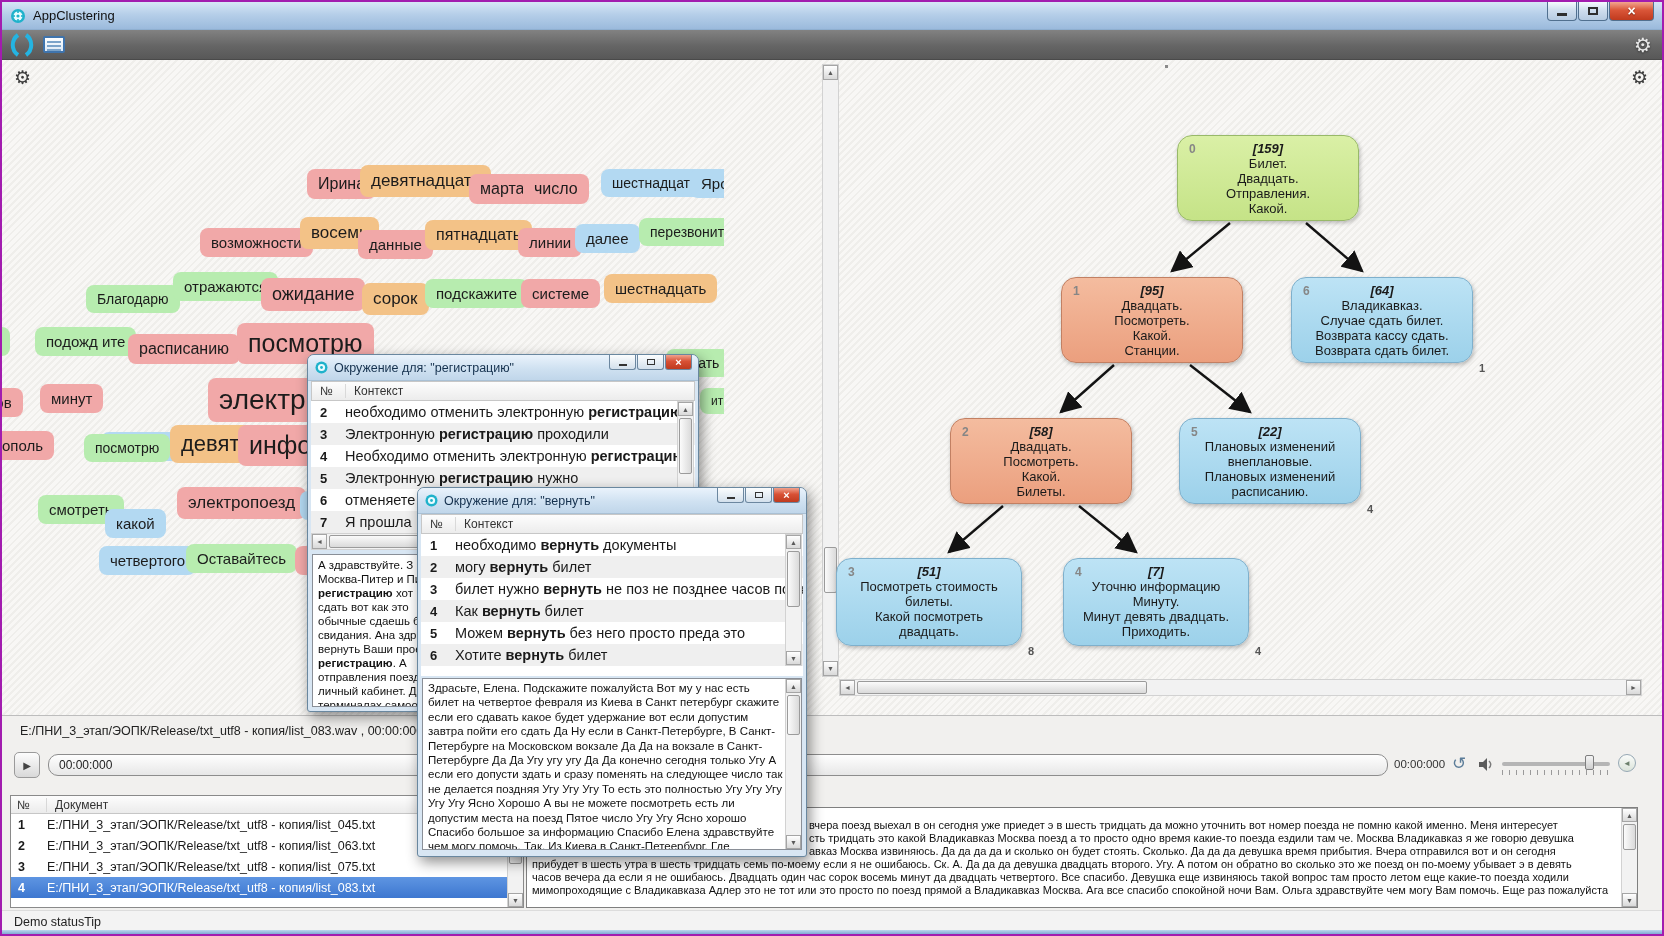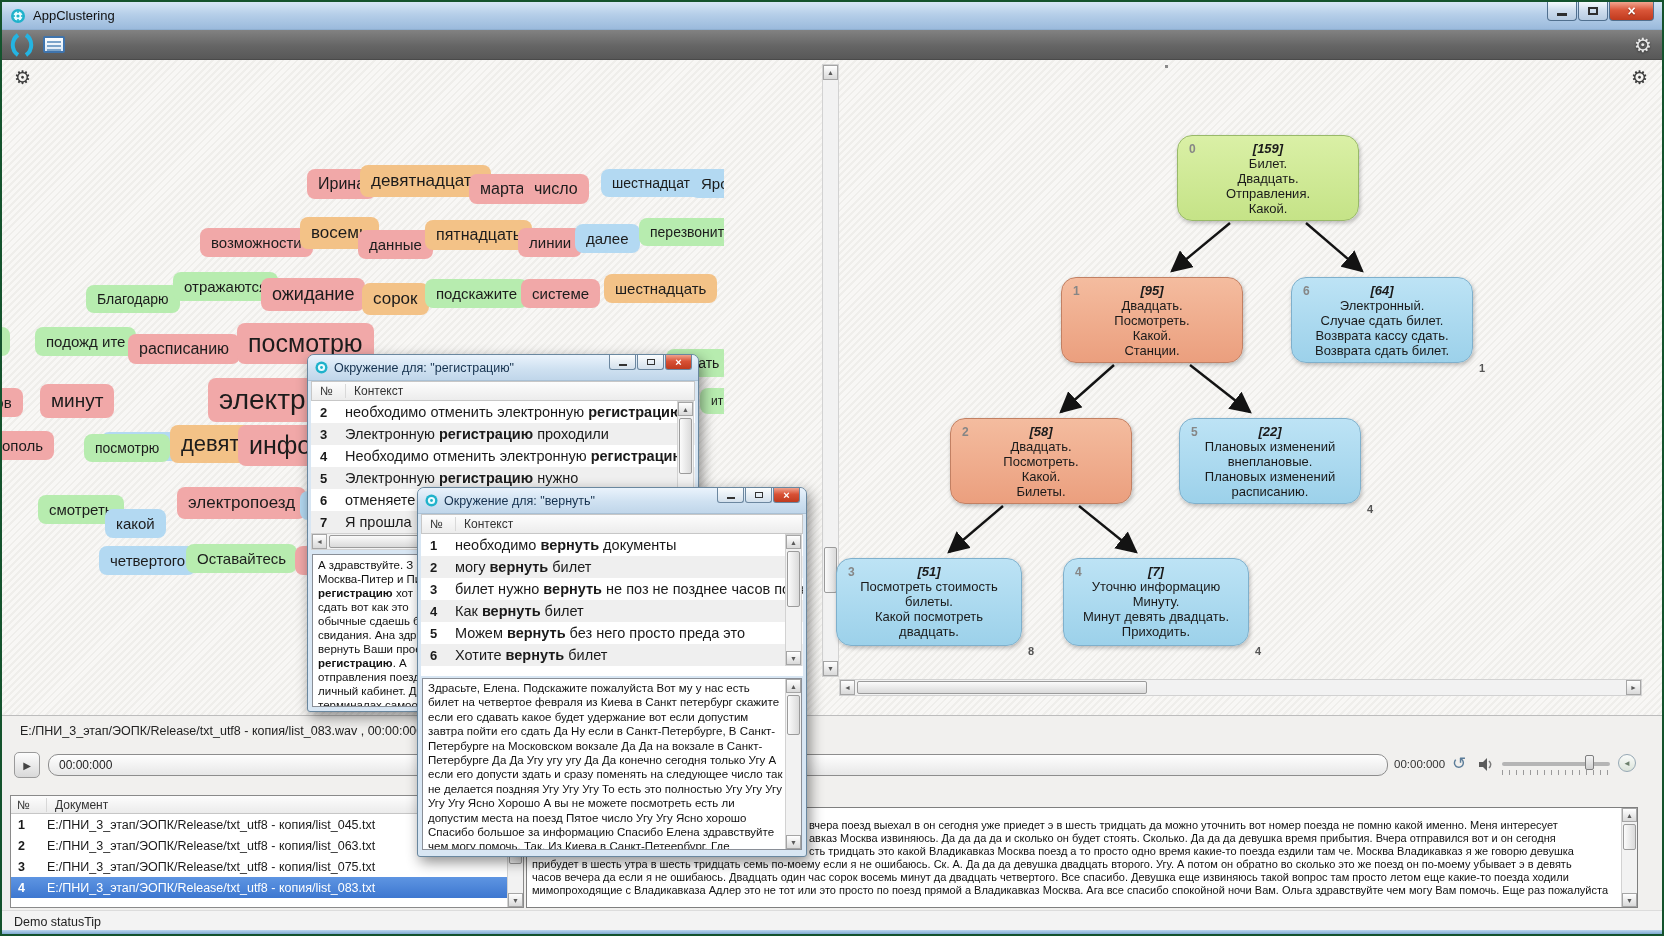--- a/index.html
+++ b/index.html
@@ -1,19 +1,19 @@
 <!DOCTYPE html>
 <html><head>
 <meta charset="utf-8">
 <style>
   html,body{margin:0;padding:0;background:#9a9a9a;}
   *{box-sizing:border-box;}
   #app{position:relative;width:1664px;height:936px;overflow:hidden;
        font-family:"Liberation Sans","DejaVu Sans",sans-serif;color:#1a1a1a;
-       background:#f4f3f1;border:2px solid #14532d;}
+       background:#f4f3f1;border:2px solid #a21caf;}
   
   .titlebar{position:absolute;left:0;top:0;right:0;height:28px;
     background:linear-gradient(#d7e6f6,#b6cfe9 45%,#9bbadc);
     border-bottom:1px solid #8fafd0;display:flex;align-items:center;padding:0 8px;}
   .apptitle{font-size:13px;margin-left:7px;color:#101010;}
   .winbtns{position:absolute;right:8px;top:0;display:flex;gap:1px;}
   .wb{width:30px;height:19px;border:1px solid #51708f;border-top:none;
       border-radius:0 0 4px 4px;background:linear-gradient(#f5fafd,#cfdeee 45%,#b6cbe1);
       display:flex;align-items:center;justify-content:center;cursor:default;}
   .wb .mingl{width:10px;height:3px;background:#2e2e2e;margin-top:7px;}
@@ -195,21 +195,21 @@
         <div class="word c-orange" style="left: 360px; top: 281px; font-size: 17px;">сорок</div>
         <div class="word c-green" style="left: 423px; top: 277px; font-size: 15px;">подскажите</div>
         <div class="word c-pink" style="left: 519px; top: 277px; font-size: 15px;">системе</div>
         <div class="word c-orange" style="left: 602px; top: 272px; font-size: 15px;">шестнадцать</div>
         <div class="word c-green" style="left: -30px; top: 325px; font-size: 15px;">ся</div>
         <div class="word c-green" style="left: 33px; top: 325px; font-size: 15px;">подожд ите</div>
         <div class="word c-pink" style="left: 126px; top: 332px; font-size: 16px;">расписанию</div>
         <div class="word c-pink" style="left: 235px; top: 321px; font-size: 25px;">посмотрю</div>
         <div class="word c-green" style="left: 664px; top: 347px; font-size: 14px;">узнать</div>
         <div class="word c-pink" style="left: -26px; top: 386px; font-size: 15px;">ров</div>
-        <div class="word c-pink" style="left: 38px; top: 382px; font-size: 19px;">минут</div>
+        <div class="word c-pink" style="left: 38px; top: 382px; font-size: 15px;">минут</div>
         <div class="word c-blue" style="left: 99px; top: 391px; font-size: 15px; margin-top: 39px;">внеплановые</div>
         <div class="word c-pink" style="left: 206px; top: 376px; font-size: 28px; min-width: 160px; text-align: left;">электри</div>
         <div class="word c-green" style="left: 698px; top: 386px; font-size: 12px;">ит</div>
         <div class="word c-pink" style="left: -40px; top: 429px; font-size: 15px;">ферополь</div>
         <div class="word c-green" style="left: 82px; top: 432px; font-size: 14px;">посмотрю</div>
         <div class="word c-orange" style="left: 168px; top: 423px; font-size: 22px;">девять</div>
         <div class="word c-pink" style="left: 236px; top: 423px; font-size: 25px; min-width: 130px; text-align: left;">информ</div>
         <div class="word c-green" style="left: 36px; top: 493px; font-size: 15px;">смотреть</div>
         <div class="word c-blue" style="left: 103px; top: 491px; font-size: 15px; margin-top: 16px;">какой</div>
         <div class="word c-pink" style="left: 175px; top: 485px; font-size: 17px;">электропоезд</div>
@@ -245,21 +245,21 @@
           <span class="nid">1</span>
           <div class="cnt">[95]</div>
           <div>Двадцать.</div>
           <div>Посмотреть.</div>
           <div>Какой.</div>
           <div>Станции.</div>
         </div>
         <div class="node n-blue" style="left: 1289px; top: 217px; width: 182px; height: 86px;">
           <span class="nid">6</span>
           <div class="cnt">[64]</div>
-          <div>Электронный.</div>
+          <div>Владикавказ.</div>
           <div>Случае сдать билет.</div>
           <div>Возврата кассу сдать.</div>
           <div>Возврата сдать билет.</div>
           <span class="nbadge">1</span>
         </div>
         <div class="node n-salmon" style="left: 948px; top: 358px; width: 182px; height: 86px;">
           <span class="nid">2</span>
           <div class="cnt">[58]</div>
           <div>Двадцать.</div>
           <div>Посмотреть.</div>
@@ -357,22 +357,22 @@
       <div class="sb" style="right:0;top:18px;width:16px;bottom:0;border:none;border-left:1px solid #d2d2d2;">
         <div class="sb-btn" style="left:0;top:0;width:15px;height:14px;">▲</div>
         <div class="sb-thumb" style="left:1px;top:16px;width:13px;height:34px;"></div>
         <div class="sb-btn" style="left:0;bottom:0;width:15px;height:14px;">▼</div>
       </div>
     </div>
 
     <div class="tpanel">
       <div id="tlines" style="padding-top:11px;">
           <div class="tline cut">вчера поезд выехал в он сегодня уже приедет э в шесть тридцать да можно уточнить вот номер поезда не помню какой именно. Меня интересует</div>
+          <div class="tline cut">сть тридцать это какой Владикавказ Москва поезд а то просто одно время какие-то поезда ездили там че. Москва Владикавказ я же говорю девушка</div>
           <div class="tline cut">авказ Москва извиняюсь. Да да да да и сколько он будет стоять. Сколько. Да да да девушка время прибытия. Вчера отправился вот и он сегодня</div>
-          <div class="tline cut">сть тридцать это какой Владикавказ Москва поезд а то просто одно время какие-то поезда ездили там че. Москва Владикавказ я же говорю девушка</div>
           <div class="tline">прибудет в шесть утра в шесть тридцать семь по-моему если я не ошибаюсь. Ск. А. Да да да девушка двадцать второго. Угу. А потом он обратно во сколько это же поезд он по-моему убывает э в девять</div>
           <div class="tline">часов вечера да если я не ошибаюсь. Двадцать один час сорок восемь минут да двадцать четвертого. Все спасибо. Девушка еще извиняюсь такой вопрос там просто летом еще какие-то поезда ходили</div>
           <div class="tline">мимопроходящие с Владикавказа Адлер это не тот или это просто по поезд прямой а Владикавказ Москва. Ага все спасибо спокойной ночи Вам. Ольга здравствуйте чем могу Вам помочь. Еще раз пожалуйста</div>
         </div>
       <div class="sb" style="right:0;top:0;width:16px;bottom:0;border:none;border-left:1px solid #d2d2d2;">
         <div class="sb-btn" style="left:0;top:0;width:15px;height:14px;">▲</div>
         <div class="sb-thumb" style="left:1px;top:16px;width:13px;height:26px;"></div>
         <div class="sb-btn" style="left:0;bottom:0;width:15px;height:14px;">▼</div>
       </div>
     </div>

